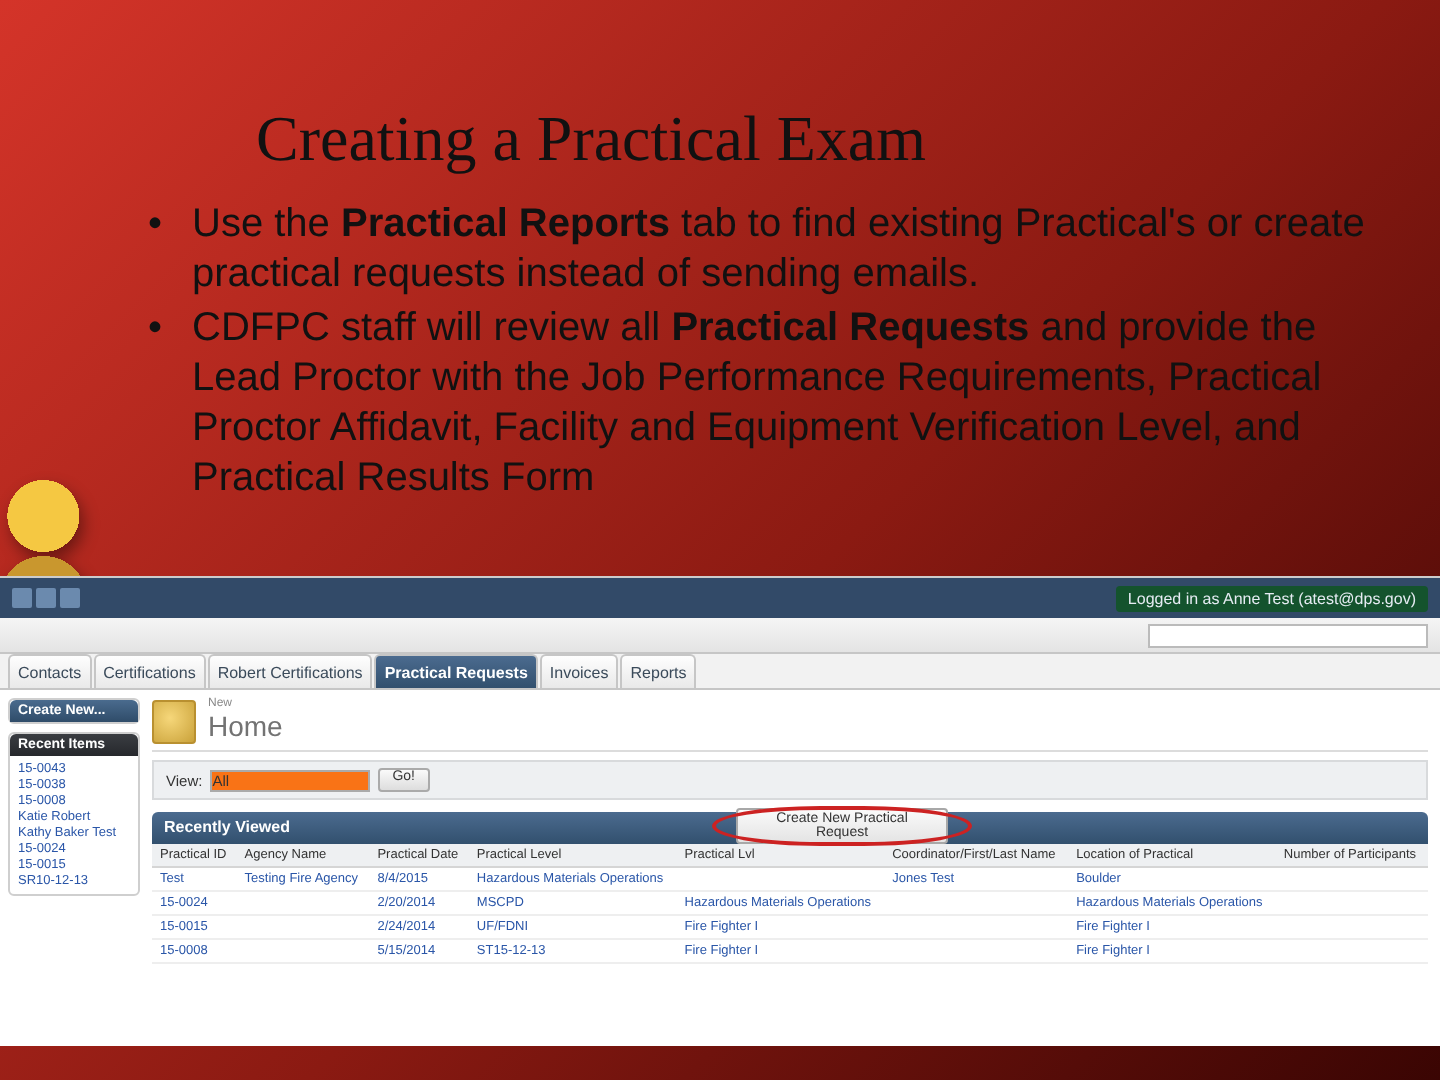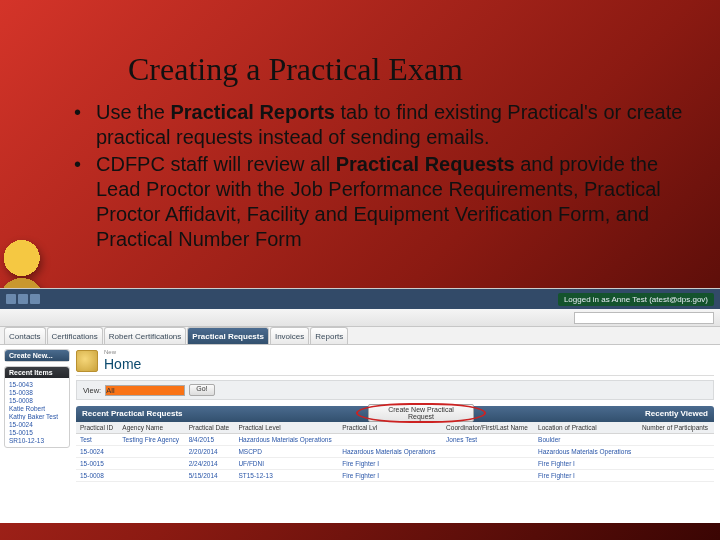--- a/index.html
+++ b/index.html
@@ -64,21 +64,21 @@
   .side-hd { font: 700 7px Arial; color: #fff; padding: 2px 4px; border-radius: 3px 3px 0 0; }
   .side-hd.blue { background: linear-gradient(#4a6b8e,#2f4c69); }
   .side-hd.dark { background: linear-gradient(#3a3d42,#26282c); }
   .side-body { padding: 2px 4px; font: 400 6.5px Arial; color: #2a56a8; }
   .side-body div { margin: 1px 0; white-space: nowrap; overflow: hidden; text-overflow: ellipsis; }
 
   .sf-main { flex: 1; padding: 4px 6px 0 2px; }
   .home-row { display: flex; align-items: center; gap: 6px; border-bottom: 1px solid #dcdcdc; padding-bottom: 2px; }
   .home-icon { width: 22px; height: 22px; background: radial-gradient(circle at 40% 40%, #f6d77a, #caa23a); border: 1px solid #b99030; border-radius: 2px; }
   .home-lbl small { display: block; font: 400 6px Arial; color: #888; }
-  .home-lbl span { font: 400 14px Arial; color: #0c4a6e; }
+  .home-lbl span { font: 400 14px Arial; color: #737373; }
 
   .view-row {
     background: #eef0f2; border: 1px solid #d8dadc; margin-top: 4px;
     padding: 3px 6px; font: 400 7.5px Arial; color: #333;
     display: flex; align-items: center; gap: 4px;
   }
   .view-select { width: 80px; height: 11px; border: 1px solid #aaa; background: #f97316; }
   .go-btn { padding: 0 6px; height: 12px; font: 400 7px Arial; background: linear-gradient(#fafafa,#ddd); border: 1px solid #aaa; border-radius: 2px; }
 
   .section-bar {
@@ -109,21 +109,21 @@
 
 <div class="slide">
   <div class="left-ornament"></div>
   <div class="title">Creating a Practical Exam</div>
 
   <ul class="bullets">
     <li>
       <span>Use the </span><b>Practical Reports</b><span> tab to find existing Practical's or create practical requests instead of sending emails.</span>
     </li>
     <li>
-      <span>CDFPC staff will review all </span><b>Practical Requests</b><span> and provide the Lead Proctor  with the Job Performance Requirements, Practical Proctor Affidavit, Facility and Equipment Verification Form, and Practical Number Form</span>
+      <span>CDFPC staff will review all </span><b>Practical Requests</b><span> and provide the Lead Proctor  with the Job Performance Requirements, Practical Proctor Affidavit, Facility and Equipment Verification Level, and Practical Results Form</span>
     </li>
   </ul>
 
   <div class="screenshot">
     <div class="sf-header">
       <div class="sf-logo">
           <span></span>
           <span></span>
           <span></span>
         </div>
@@ -170,21 +170,20 @@
           </div>
         </div>
         <div class="view-row">
           <span>View:</span>
           <div class="view-select">All</div>
           <div class="go-btn">Go!</div>
         </div>
 
         <div class="sec-wrap">
           <div class="section-bar">
-            <span>Recent Practical Requests</span>
             <div class="new-btn-wrap">
               <span class="new-btn">Create New Practical Request</span>
             </div>
             <span>Recently Viewed</span>
           </div>
           <div class="circ"></div>
         </div>
 
         <table class="sf-table">
           <thead>

